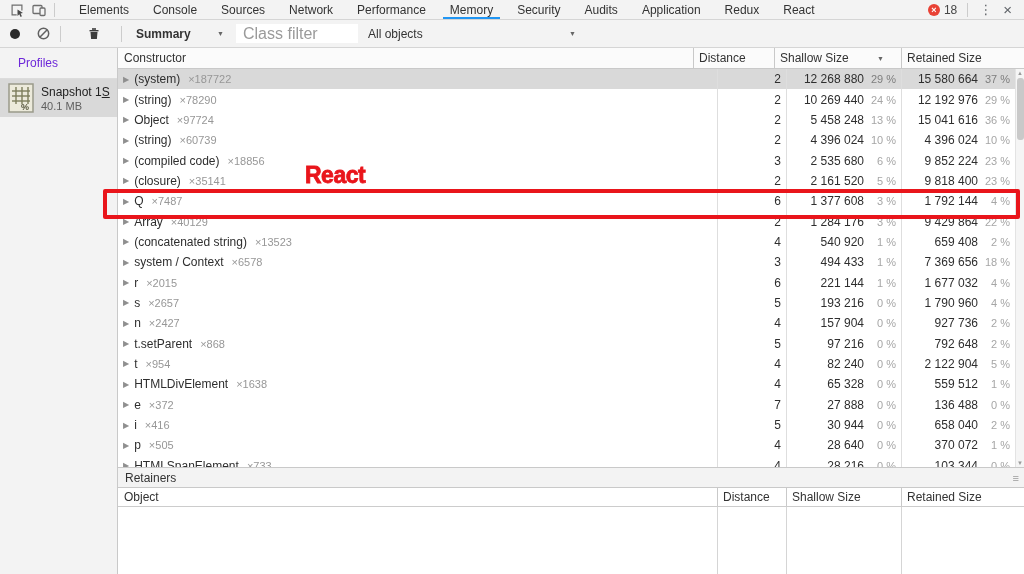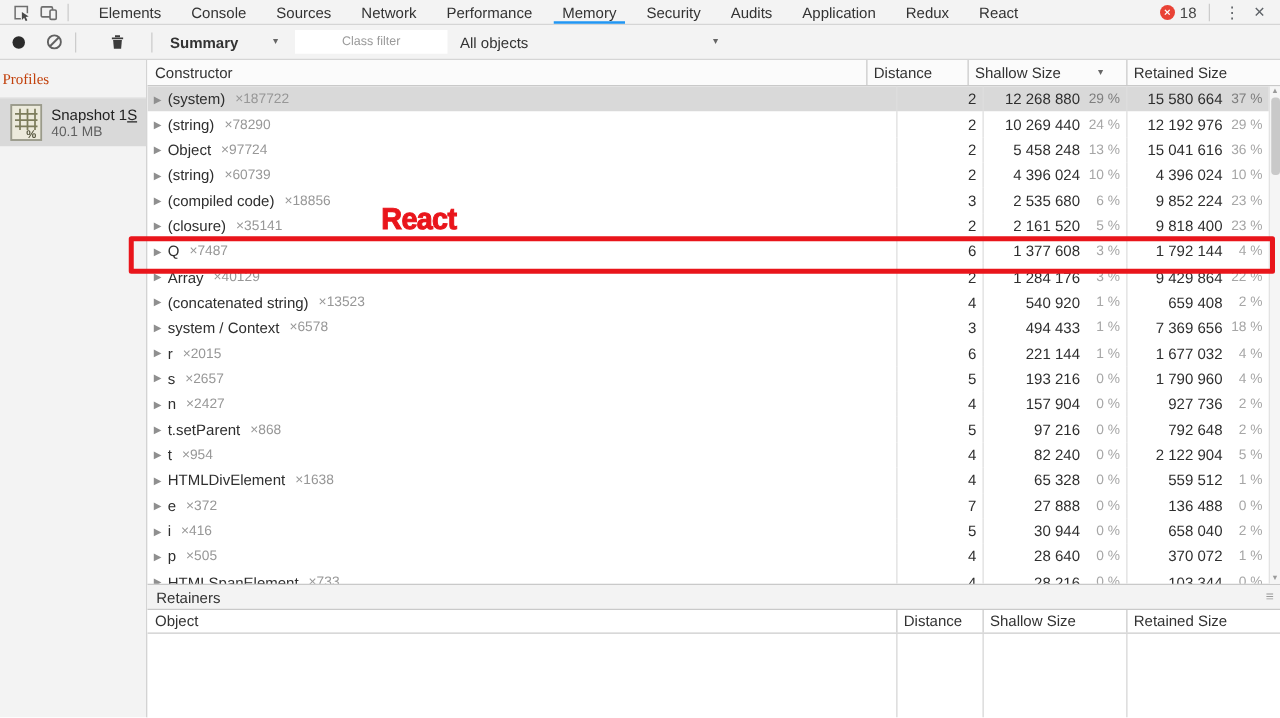--- a/index.html
+++ b/index.html
@@ -24,29 +24,29 @@
   
   .toolbar { height:28px; background:#f3f3f3; border-bottom:1px solid #d5d5d5; display:flex; align-items:center; }
   .record-dot { width:10px; height:10px; border-radius:50%; background:#2b2b2b; margin-left:10px; cursor:pointer; }
   .clear-icon { margin-left:17px; cursor:pointer; display:flex; }
   .trash-icon { margin-left:17px; cursor:pointer; display:flex; }
   .tb-sep { width:1px; height:16px; background:#ccc; margin:0 10px; }
   .dropdown { display:flex; align-items:center; justify-content:space-between; cursor:pointer; color:#333; }
   .dd-summary { width:88px; margin-left:4px;font-weight:bold; }
   .dd-objects { width:208px; margin-left:10px; }
   .dd-arrow { font-size:7px; color:#666; }
-  .class-filter { width:122px; height:19px; border:none; background:#fff; font-size:10px; padding:0 7px; margin-left:12px; color:#333; font-family:"Liberation Sans",sans-serif; outline:none;text-align:center; }
+  .class-filter { width:122px; height:19px; border:none; background:#fff; font-size:16px; padding:0 7px; margin-left:12px; color:#333; font-family:"Liberation Sans",sans-serif; outline:none; }
   .class-filter::placeholder { color:#9a9a9a; }
 
   
   .content { display:flex; height:526px; }
 
   
   .sidebar { width:118px; background:#f3f3f3; border-right:1px solid #c9c9c9; flex-shrink:0; }
-  .profiles-row { height:31px; display:flex; align-items:center; padding-left:2px; border-bottom:1px solid #dcdcdc; color:#c2410c;font-family:Liberation Serif, serif; }
+  .profiles-row { height:31px; display:flex; align-items:center; padding-left:18px; border-bottom:1px solid #dcdcdc; color:#6d28d9; }
   .heap-label { padding:10px 0 6px 10px; font-size:11px; color:#8a8a8a; letter-spacing:0.2px; }
   .snapshot-item { background:#d9d9d9; display:flex; align-items:center; padding:4px 2px 4px 8px; cursor:pointer; }
   .snap-icon { flex-shrink:0; }
   .snap-text { margin-left:7px; overflow:hidden; white-space:nowrap; }
   .snap-title { font-size:12px; color:#222; }
   .snap-save { text-decoration:underline; }
   .snap-size { font-size:11px; color:#5f5f5f; margin-top:1px; }
 
   
   .main { flex:1; display:flex; flex-direction:column; background:#fff; position:relative; }

